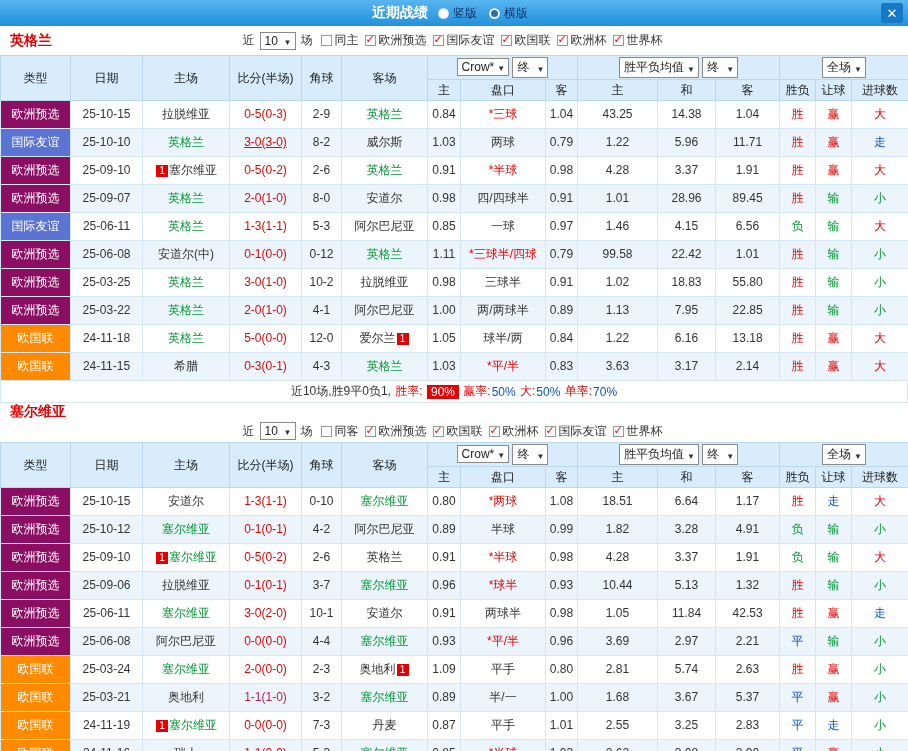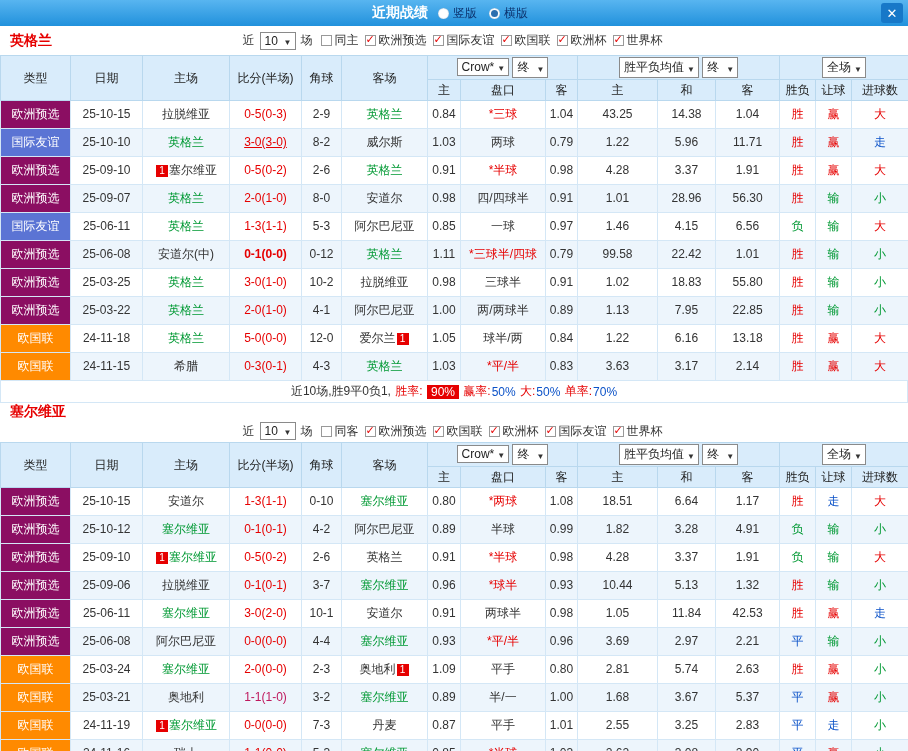--- a/index.html
+++ b/index.html
@@ -211,21 +211,21 @@
             <td>25-09-07</td>
             <td><span class="team-hl">英格兰</span></td>
             <td style="color: rgb(230, 0, 0);">2-0(1-0)</td>
             <td>8-0</td>
             <td><span>安道尔</span></td>
             <td>0.98</td>
             <td>四/四球半</td>
             <td>0.91</td>
             <td>1.01</td>
             <td>28.96</td>
-            <td>56.30</td>
+            <td>89.45</td>
             <td style="color: rgb(230, 0, 0);">胜</td>
             <td style="color: rgb(0, 153, 51);">输</td>
             <td style="color: rgb(0, 153, 51);">小</td>
           </tr>
           <tr>
             <td class="typecell" style="background: rgb(91, 116, 212); color: rgb(255, 255, 255);">国际友谊</td>
             <td>25-06-11</td>
             <td><span class="team-hl">英格兰</span></td>
             <td style="color: rgb(230, 0, 0);">1-3(1-1)</td>
             <td>5-3</td>
@@ -237,21 +237,21 @@
             <td>4.15</td>
             <td>6.56</td>
             <td style="color: rgb(0, 153, 51);">负</td>
             <td style="color: rgb(0, 153, 51);">输</td>
             <td style="color: rgb(230, 0, 0);">大</td>
           </tr>
           <tr>
             <td class="typecell" style="background: rgb(139, 14, 98); color: rgb(255, 255, 255);">欧洲预选</td>
             <td>25-06-08</td>
             <td><span>安道尔(中)</span></td>
-            <td style="color: rgb(230, 0, 0); font-weight: bold;">0-1(0-0)</td>
+            <td style="color: rgb(230, 0, 0);">0-1(0-0)</td>
             <td>0-12</td>
             <td><span class="team-hl">英格兰</span></td>
             <td>1.11</td>
             <td style="color: rgb(230, 0, 0);">*三球半/四球</td>
             <td>0.79</td>
             <td>99.58</td>
             <td>22.42</td>
             <td>1.01</td>
             <td style="color: rgb(230, 0, 0);">胜</td>
             <td style="color: rgb(0, 153, 51);">输</td>

